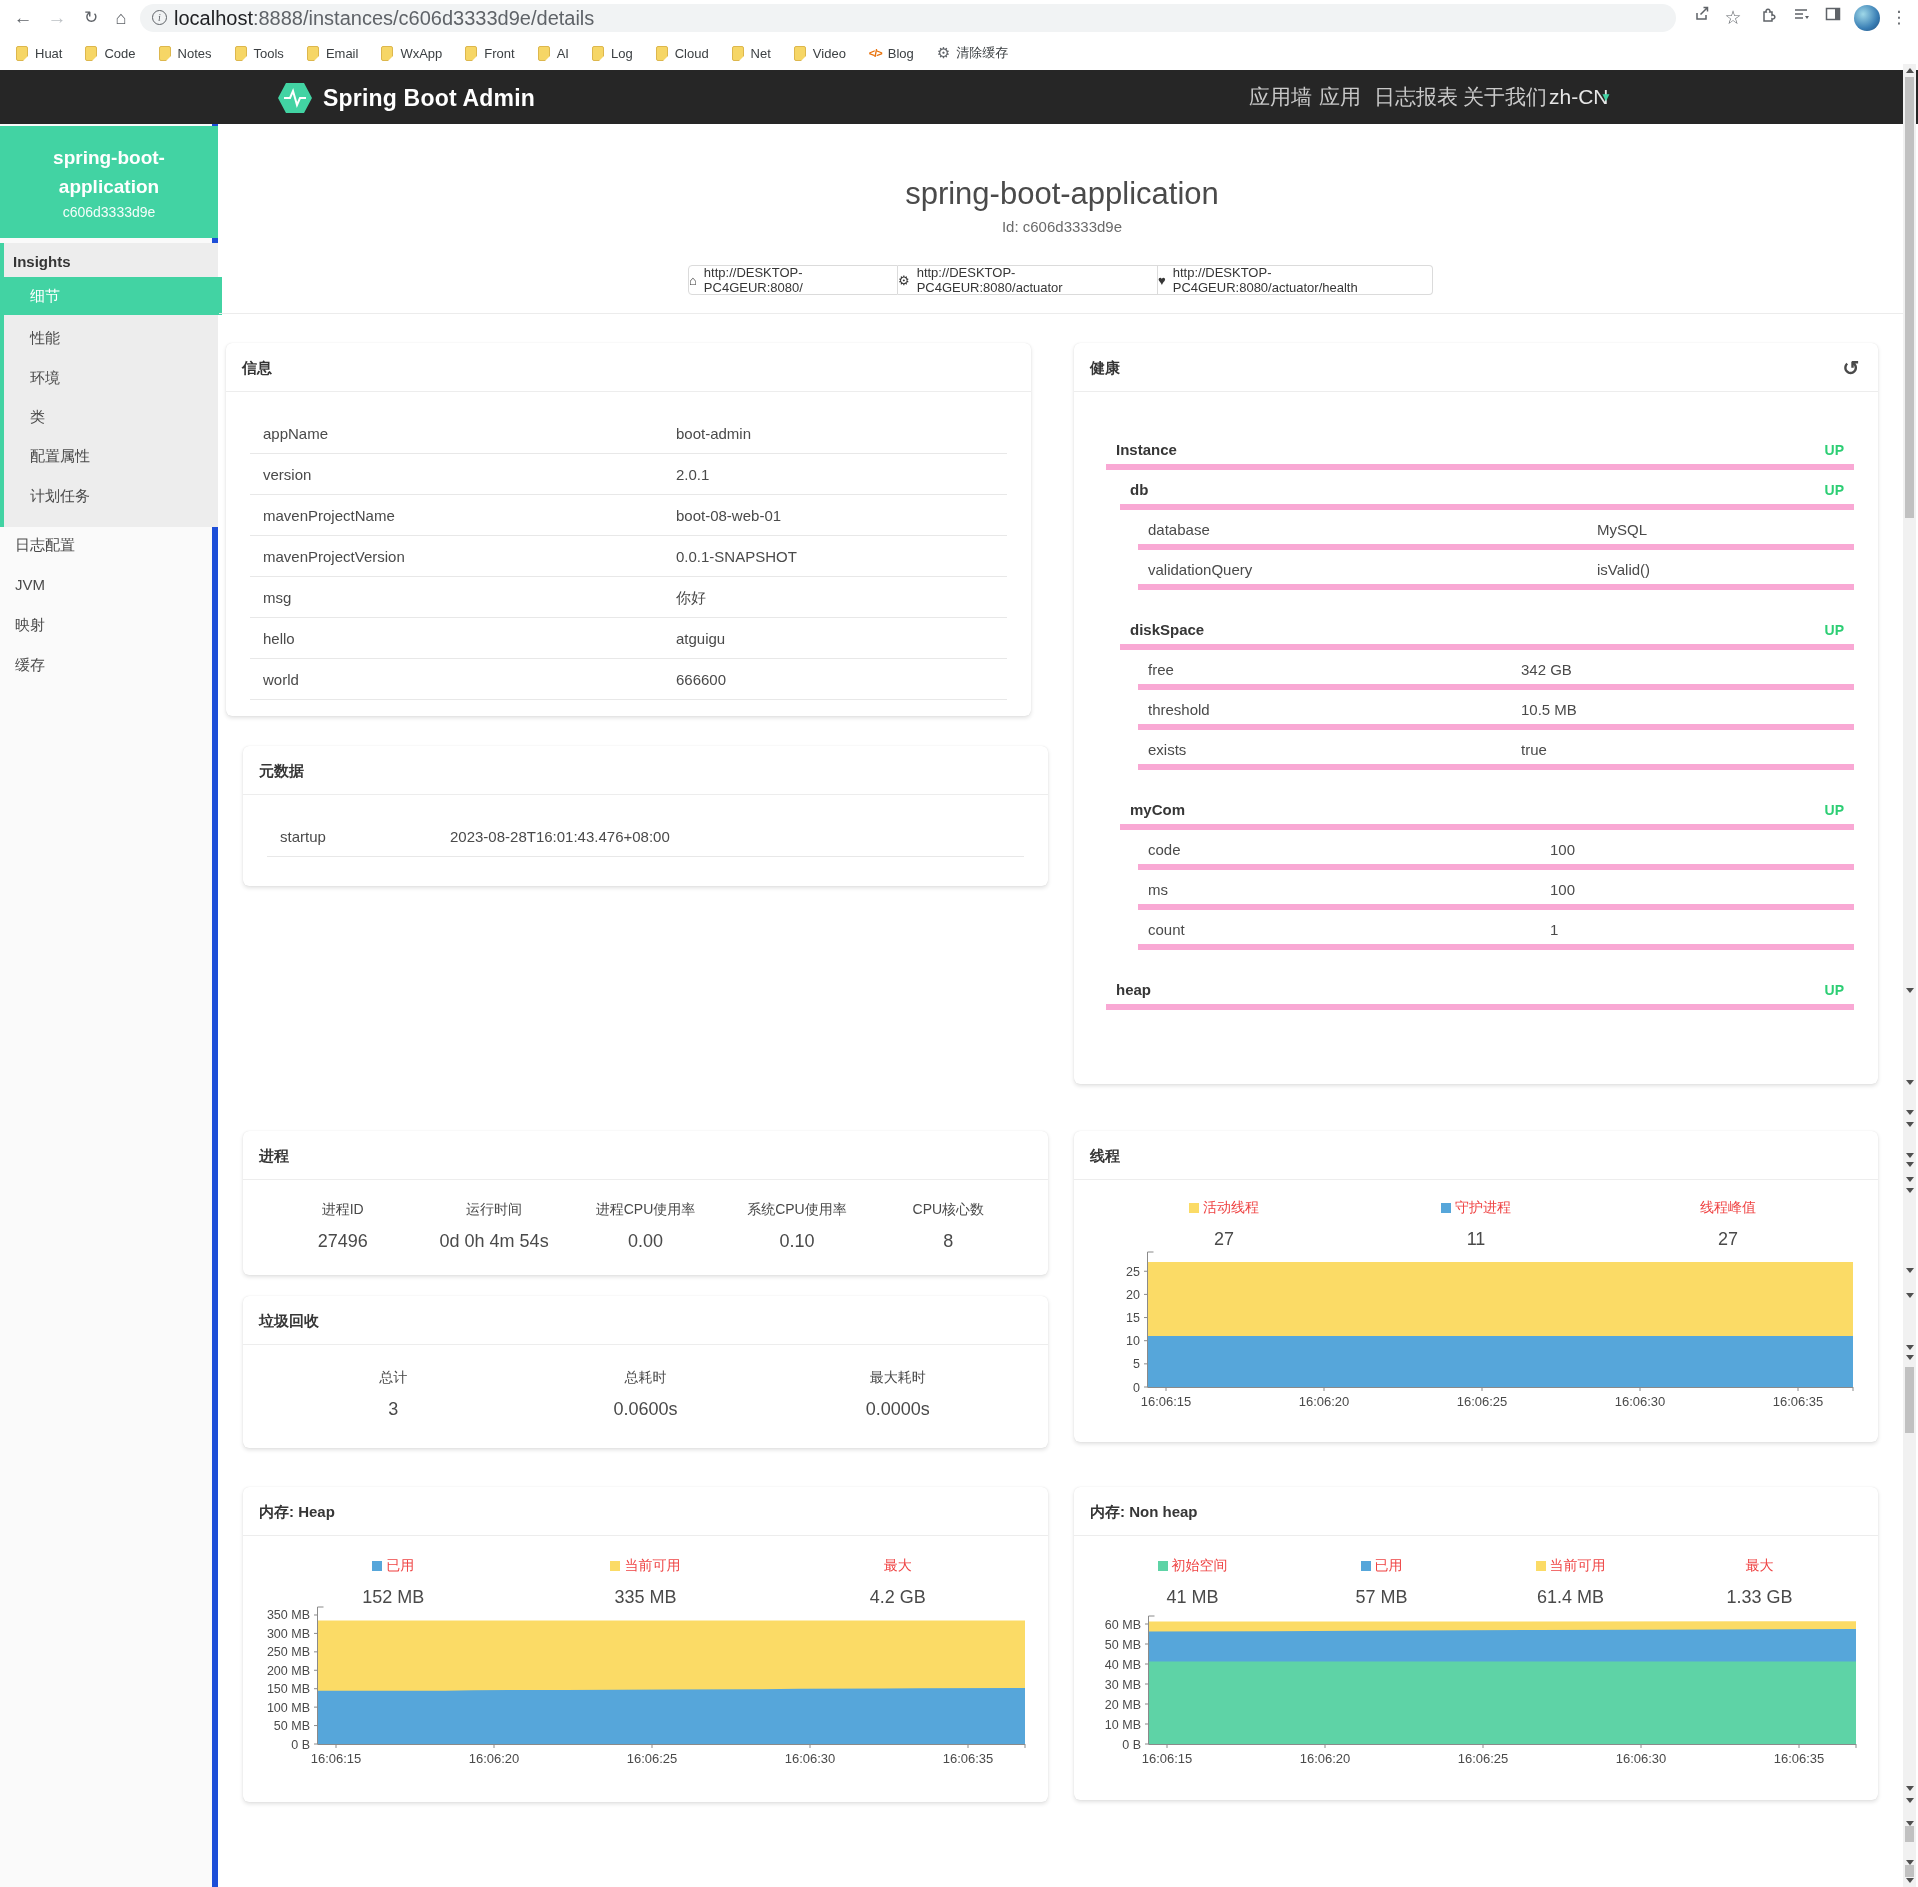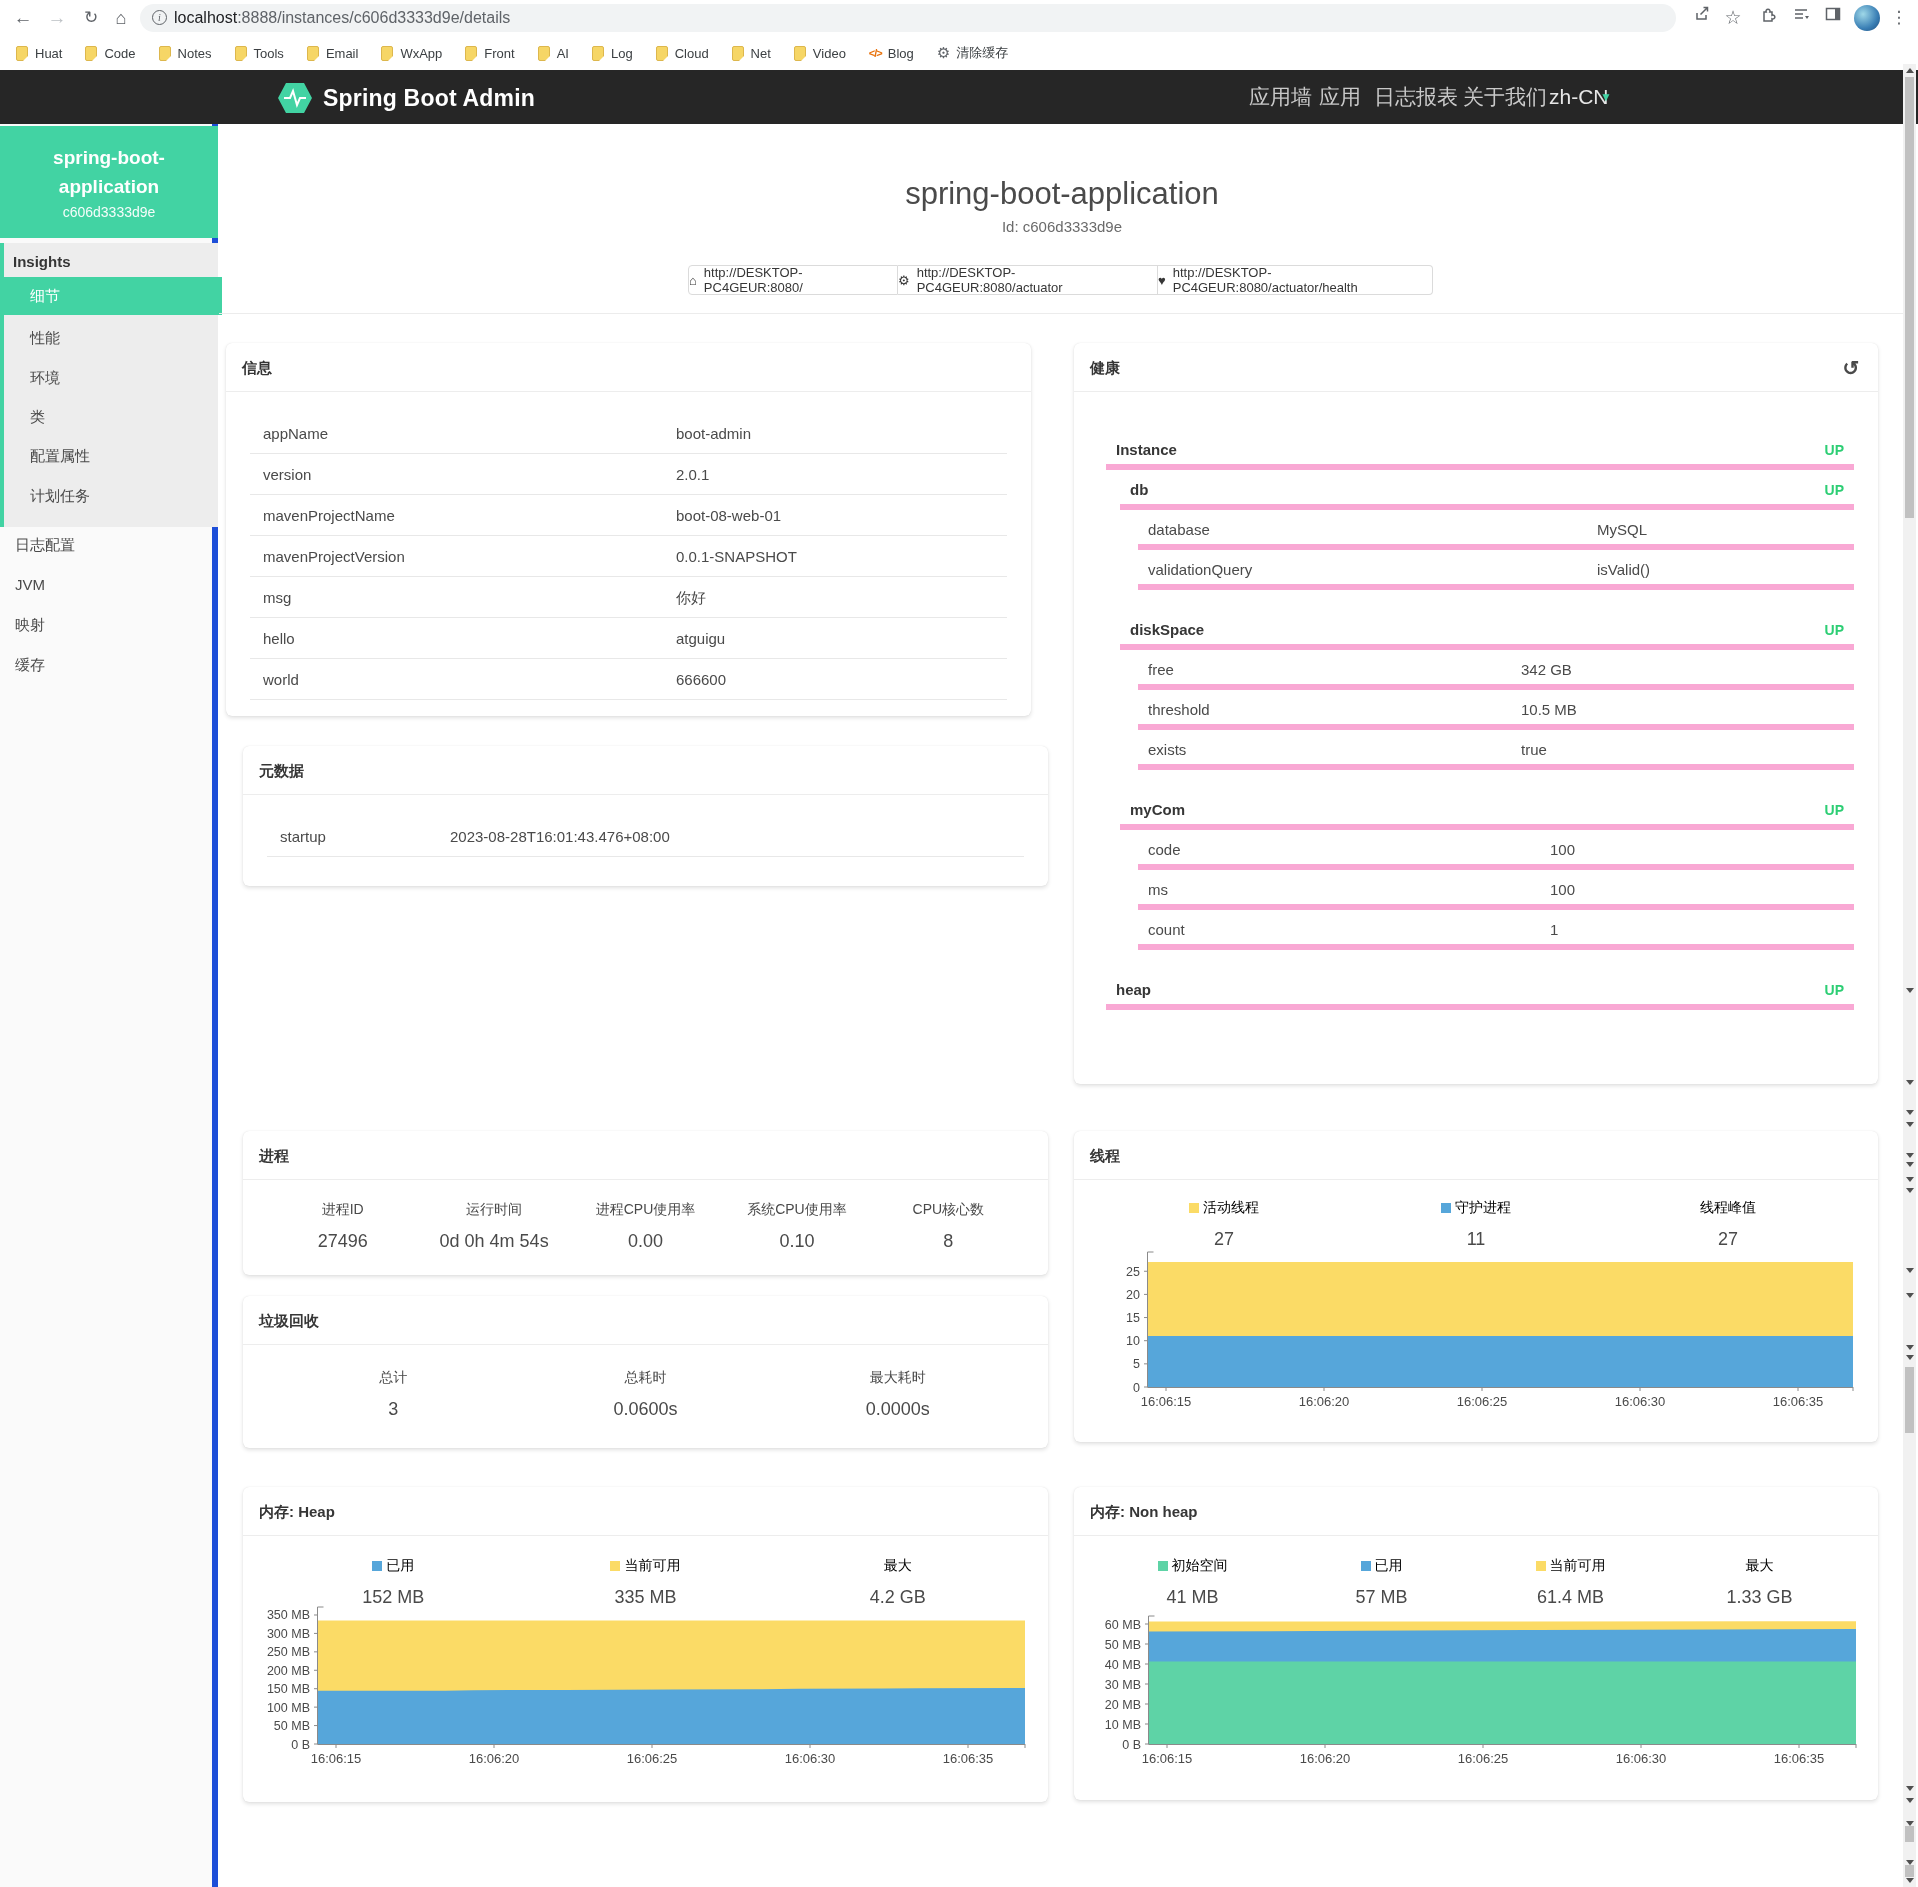--- a/index.html
+++ b/index.html
@@ -3,21 +3,21 @@
 <meta charset="utf-8">
 <style>
 *{box-sizing:border-box;margin:0;padding:0}
 html,body{width:1918px;height:1887px}
 body{position:relative;font-family:"Liberation Sans",sans-serif;background:#fff;overflow:hidden;color:#363636}
 
 #toolbar{position:absolute;left:0;top:0;width:1918px;height:36px;background:#fff}
 .tbico{position:absolute;top:0;height:36px;line-height:36px;font-size:19px;color:#5f6368;text-align:center;width:30px}
 #urlbar{position:absolute;left:140px;top:4px;width:1536px;height:28px;background:#f1f3f4;border-radius:14px}
 #infoicon{position:absolute;left:12px;top:6px;width:15px;height:15px;border:1.4px solid #5f6368;border-radius:50%;color:#5f6368;font-size:10px;line-height:13px;text-align:center;font-family:"Liberation Serif",serif;font-style:italic}
-#urltext{position:absolute;left:34px;top:0;height:28px;line-height:28px;font-size:16px;color:#202124}
+#urltext{position:absolute;left:34px;top:0;height:28px;line-height:28px;font-size:20px;color:#202124}
 #urltext .rest{color:#5f6368}
 .ricon{position:absolute;top:5px;width:26px;height:26px;text-align:center;line-height:26px;color:#5f6368}
 #avatar{position:absolute;left:1854px;top:5px;width:26px;height:26px;border-radius:50%;background:radial-gradient(circle at 35% 35%,#9fd8e8,#3a7fb5 60%,#1b4a7a)}
 #dots{left:1886px;font-size:17px}
 
 #bookmarks{position:absolute;left:0;top:36px;width:1918px;height:34px;background:#fff;display:flex;align-items:center;padding-left:16px}
 .bm{display:flex;align-items:center;margin-right:23px;font-size:13px;color:#3c4043}
 .bmico{width:12px;height:15px;background:#f6d666;border:1px solid #ddb74d;border-radius:2px;margin-right:7px;position:relative}
 .bmico:after{content:"";position:absolute;right:-1px;bottom:-1px;border-style:solid;border-width:0 0 5px 5px;border-color:transparent transparent #fff transparent}
 .codeico{color:#e8710a;font-weight:bold;font-size:11px;margin-right:6px;letter-spacing:-1px}
@@ -67,21 +67,21 @@
 .g-mycom .hv{left:412px}
 #histicon{position:absolute;right:14px;top:12px;width:26px;height:26px;font-size:20px;color:#4a4a4a;text-align:center;line-height:26px;font-weight:700}
 
 .statrow{position:absolute;left:24px;right:24px;display:flex}
 .stat{flex:1;text-align:center}
 .stat .sl{font-size:14px;color:#4a4a4a}
 .stat .sv{font-size:18px;color:#4a4a4a;margin-top:12px}
 
 .legrow{position:absolute;left:24px;right:24px;display:flex}
 .leg{flex:1;text-align:center}
-.leg .ll{font-size:14px;color:#000000}
+.leg .ll{font-size:14px;color:#ef4444}
 .leg .sw{display:inline-block;width:10px;height:10px;margin-right:4px;vertical-align:-1px}
 .leg .lv{font-size:18px;color:#4a4a4a;margin-top:12px}
 svg text.ax{font-size:12.5px;fill:#4a4a4a;font-family:"Liberation Sans",sans-serif}
 svg text.ax2{font-size:13px;fill:#4a4a4a;font-family:"Liberation Sans",sans-serif}
 
 #sbtrack{position:absolute;left:1903px;top:64px;width:13px;height:1823px;background:#f1f1f1}
 .sbthumb{position:absolute;left:1905px;width:9px;background:#c1c1c1}
 .sbarr{position:absolute;left:1906px;width:0;height:0;border-left:4px solid transparent;border-right:4px solid transparent}
 .sbarr.down{border-top:5px solid #505050}
 .sbarr.up{border-bottom:5px solid #505050}

